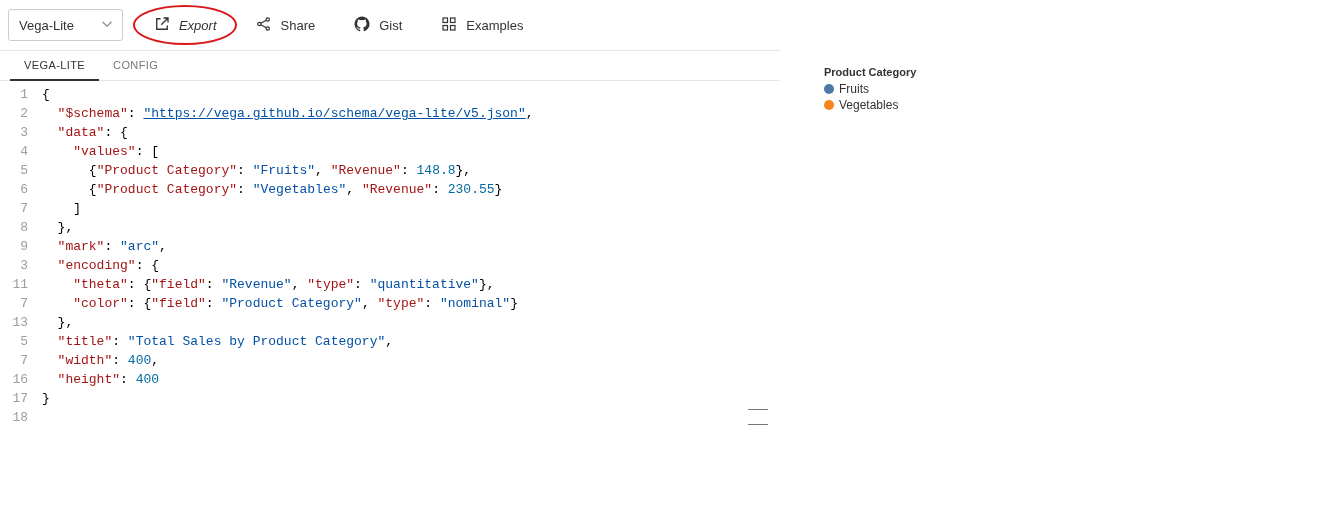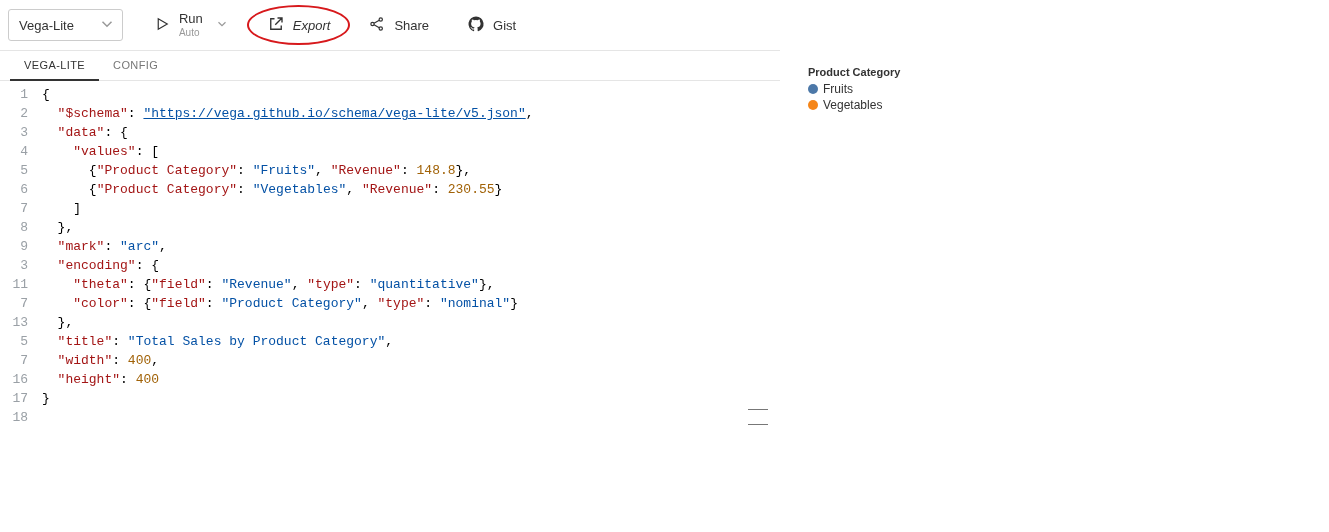--- a/index.html
+++ b/index.html
@@ -121,21 +121,21 @@
     .gutter div { height: 19px; }
     .code {
       padding: 4px 0 4px 8px;
       white-space: pre;
       flex: 1;
     }
     .code .line { height: 19px; }
     .tok-brace { color: #000; }
     .tok-key { color: #a31515; }
     .tok-str { color: #0451a5; }
-    .tok-num { color: #a16207; }
+    .tok-num { color: #0369a1; }
     .tok-punc { color: #000; }
     .tok-url { color: #0451a5; text-decoration: underline; }
     .cursor-mark {
       position: absolute;
       width: 20px;
       border-top: 1px solid #777;
       border-bottom: 1px solid #777;
       height: 16px;
     }
     .right {
@@ -155,21 +155,21 @@
       font-size: 14px;
       color: #000;
       margin-bottom: 8px;
     }
     .pie-holder {
       width: 400px;
       height: 400px;
       margin: 0 auto;
     }
     .legend {
-      margin-left: 4px;
+      margin-left: 20px;
       margin-top: 4px;
     }
     .legend-title {
       font-weight: 700;
       font-size: 11px;
       margin-bottom: 4px;
     }
     .legend-item {
       display: flex;
       align-items: center;
@@ -189,36 +189,20 @@
 <div class="toolbar">
   <div class="mode-select">
     <span>Vega-Lite</span>
     <span class="chev">
       <svg class="icon-svg" viewBox="0 0 24 24" width="14" height="14">
           <path fill="none" stroke="#999" stroke-width="2" d="M6 9l6 6 6-6"></path>
         </svg>
     </span>
   </div>
 
-  <div class="tb-btn run-btn">
-    <span>
-      <svg class="icon-svg" viewBox="0 0 24 24">
-          <path fill="none" stroke="#333" stroke-width="1.6" d="M7 5v14l12-7z"></path>
-        </svg>
-    </span>
-    <span class="run-labels">
-      <span>Run</span>
-      <span class="sub">Auto</span>
-    </span>
-    <span class="chev-sm">
-      <svg viewBox="0 0 24 24" width="14" height="14">
-          <path fill="none" stroke="#999" stroke-width="2" d="M6 9l6 6 6-6"></path>
-        </svg>
-    </span>
-  </div>
 
 
   <div class="tb-btn highlight-oval">
     <span>
       <svg class="icon-svg" viewBox="0 0 24 24">
           <path fill="none" stroke="#333" stroke-width="1.8" d="M14 4h6v6M20 4l-9 9M19 14v5H5V5h5"></path>
         </svg>
     </span>
     <span>Export</span>
   </div>
@@ -237,20 +221,31 @@
 
   <div class="tb-btn">
     <span>
       <svg class="icon-svg" viewBox="0 0 24 24">
           <path fill="#333" d="M12 2a10 10 0 0 0-3.2 19.5c.5.1.7-.2.7-.5v-1.8c-2.8.6-3.4-1.3-3.4-1.3-.5-1.1-1.1-1.4-1.1-1.4-.9-.6.1-.6.1-.6 1 .1 1.5 1 1.5 1 .9 1.5 2.3 1.1 2.9.8.1-.6.3-1.1.6-1.3-2.2-.3-4.6-1.1-4.6-5 0-1.1.4-2 1-2.7-.1-.3-.4-1.3.1-2.6 0 0 .8-.3 2.7 1a9.4 9.4 0 0 1 5 0c1.9-1.3 2.7-1 2.7-1 .5 1.3.2 2.3.1 2.6.6.7 1 1.6 1 2.7 0 3.9-2.4 4.7-4.6 5 .4.3.7.9.7 1.9v2.8c0 .3.2.6.7.5A10 10 0 0 0 12 2z"></path>
         </svg>
     </span>
     <span>Gist</span>
   </div>
 
+  <div class="tb-btn">
+    <span>
+      <svg class="icon-svg" viewBox="0 0 24 24">
+          <rect x="4" y="4" width="6" height="6" fill="none" stroke="#333" stroke-width="1.6"></rect>
+          <rect x="14" y="4" width="6" height="6" fill="none" stroke="#333" stroke-width="1.6"></rect>
+          <rect x="4" y="14" width="6" height="6" fill="none" stroke="#333" stroke-width="1.6"></rect>
+          <rect x="14" y="14" width="6" height="6" fill="none" stroke="#333" stroke-width="1.6"></rect>
+        </svg>
+    </span>
+    <span>Examples</span>
+  </div>
 </div>
 
 <div class="main">
 
   <div class="left">
     <div class="tabs">
       <div class="tab active">VEGA-LITE</div>
       <div class="tab">CONFIG</div>
     </div>
     <div class="editor">

